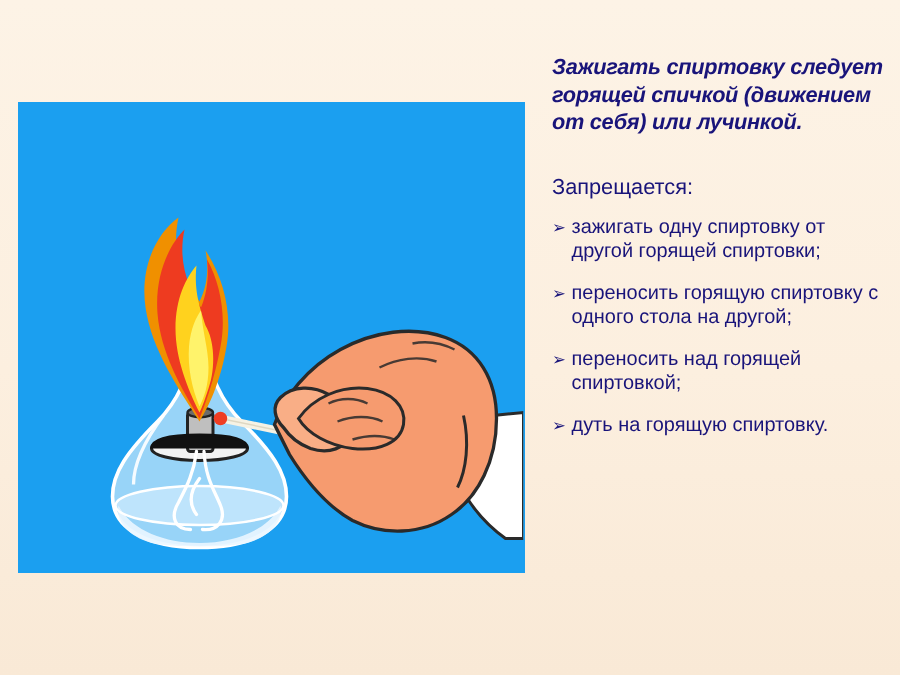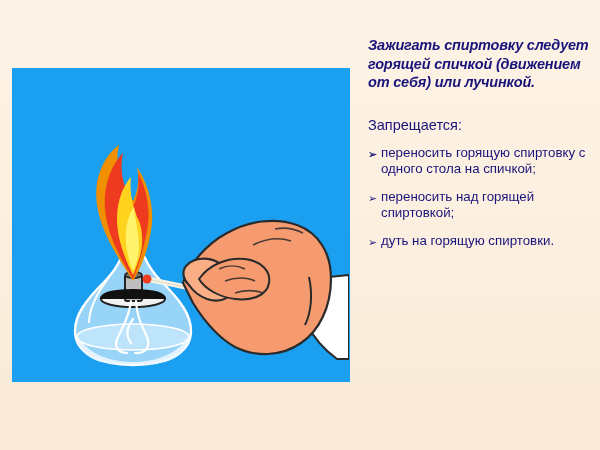--- a/index.html
+++ b/index.html
@@ -149,29 +149,30 @@
       </g>
     </svg>
   </div>
 
   <div id="text-col">
     <p id="heading">Зажигать спиртовку следует горящей спичкой (движением от себя) или лучинкой.</p>
     <p id="forbidden-title">Запрещается:</p>
     <ul class="bullets">
       <li>
         <span class="marker">➢</span>
+        <span>зажигать одну спиртовку от другой горящей спиртовки;</span>
       </li>
       <li>
         <span class="marker">➢</span>
-        <span>переносить горящую спиртовку с одного стола на спичкой;</span>
+        <span>переносить горящую спиртовку с одного стола на другой;</span>
       </li>
       <li>
         <span class="marker">➢</span>
         <span>переносить над горящей спиртовкой;</span>
       </li>
       <li>
         <span class="marker">➢</span>
-        <span>дуть на горящую спиртовки.</span>
+        <span>дуть на горящую спиртовку.</span>
       </li>
     </ul>
   </div>
 
 </div>
 
 </body></html>

